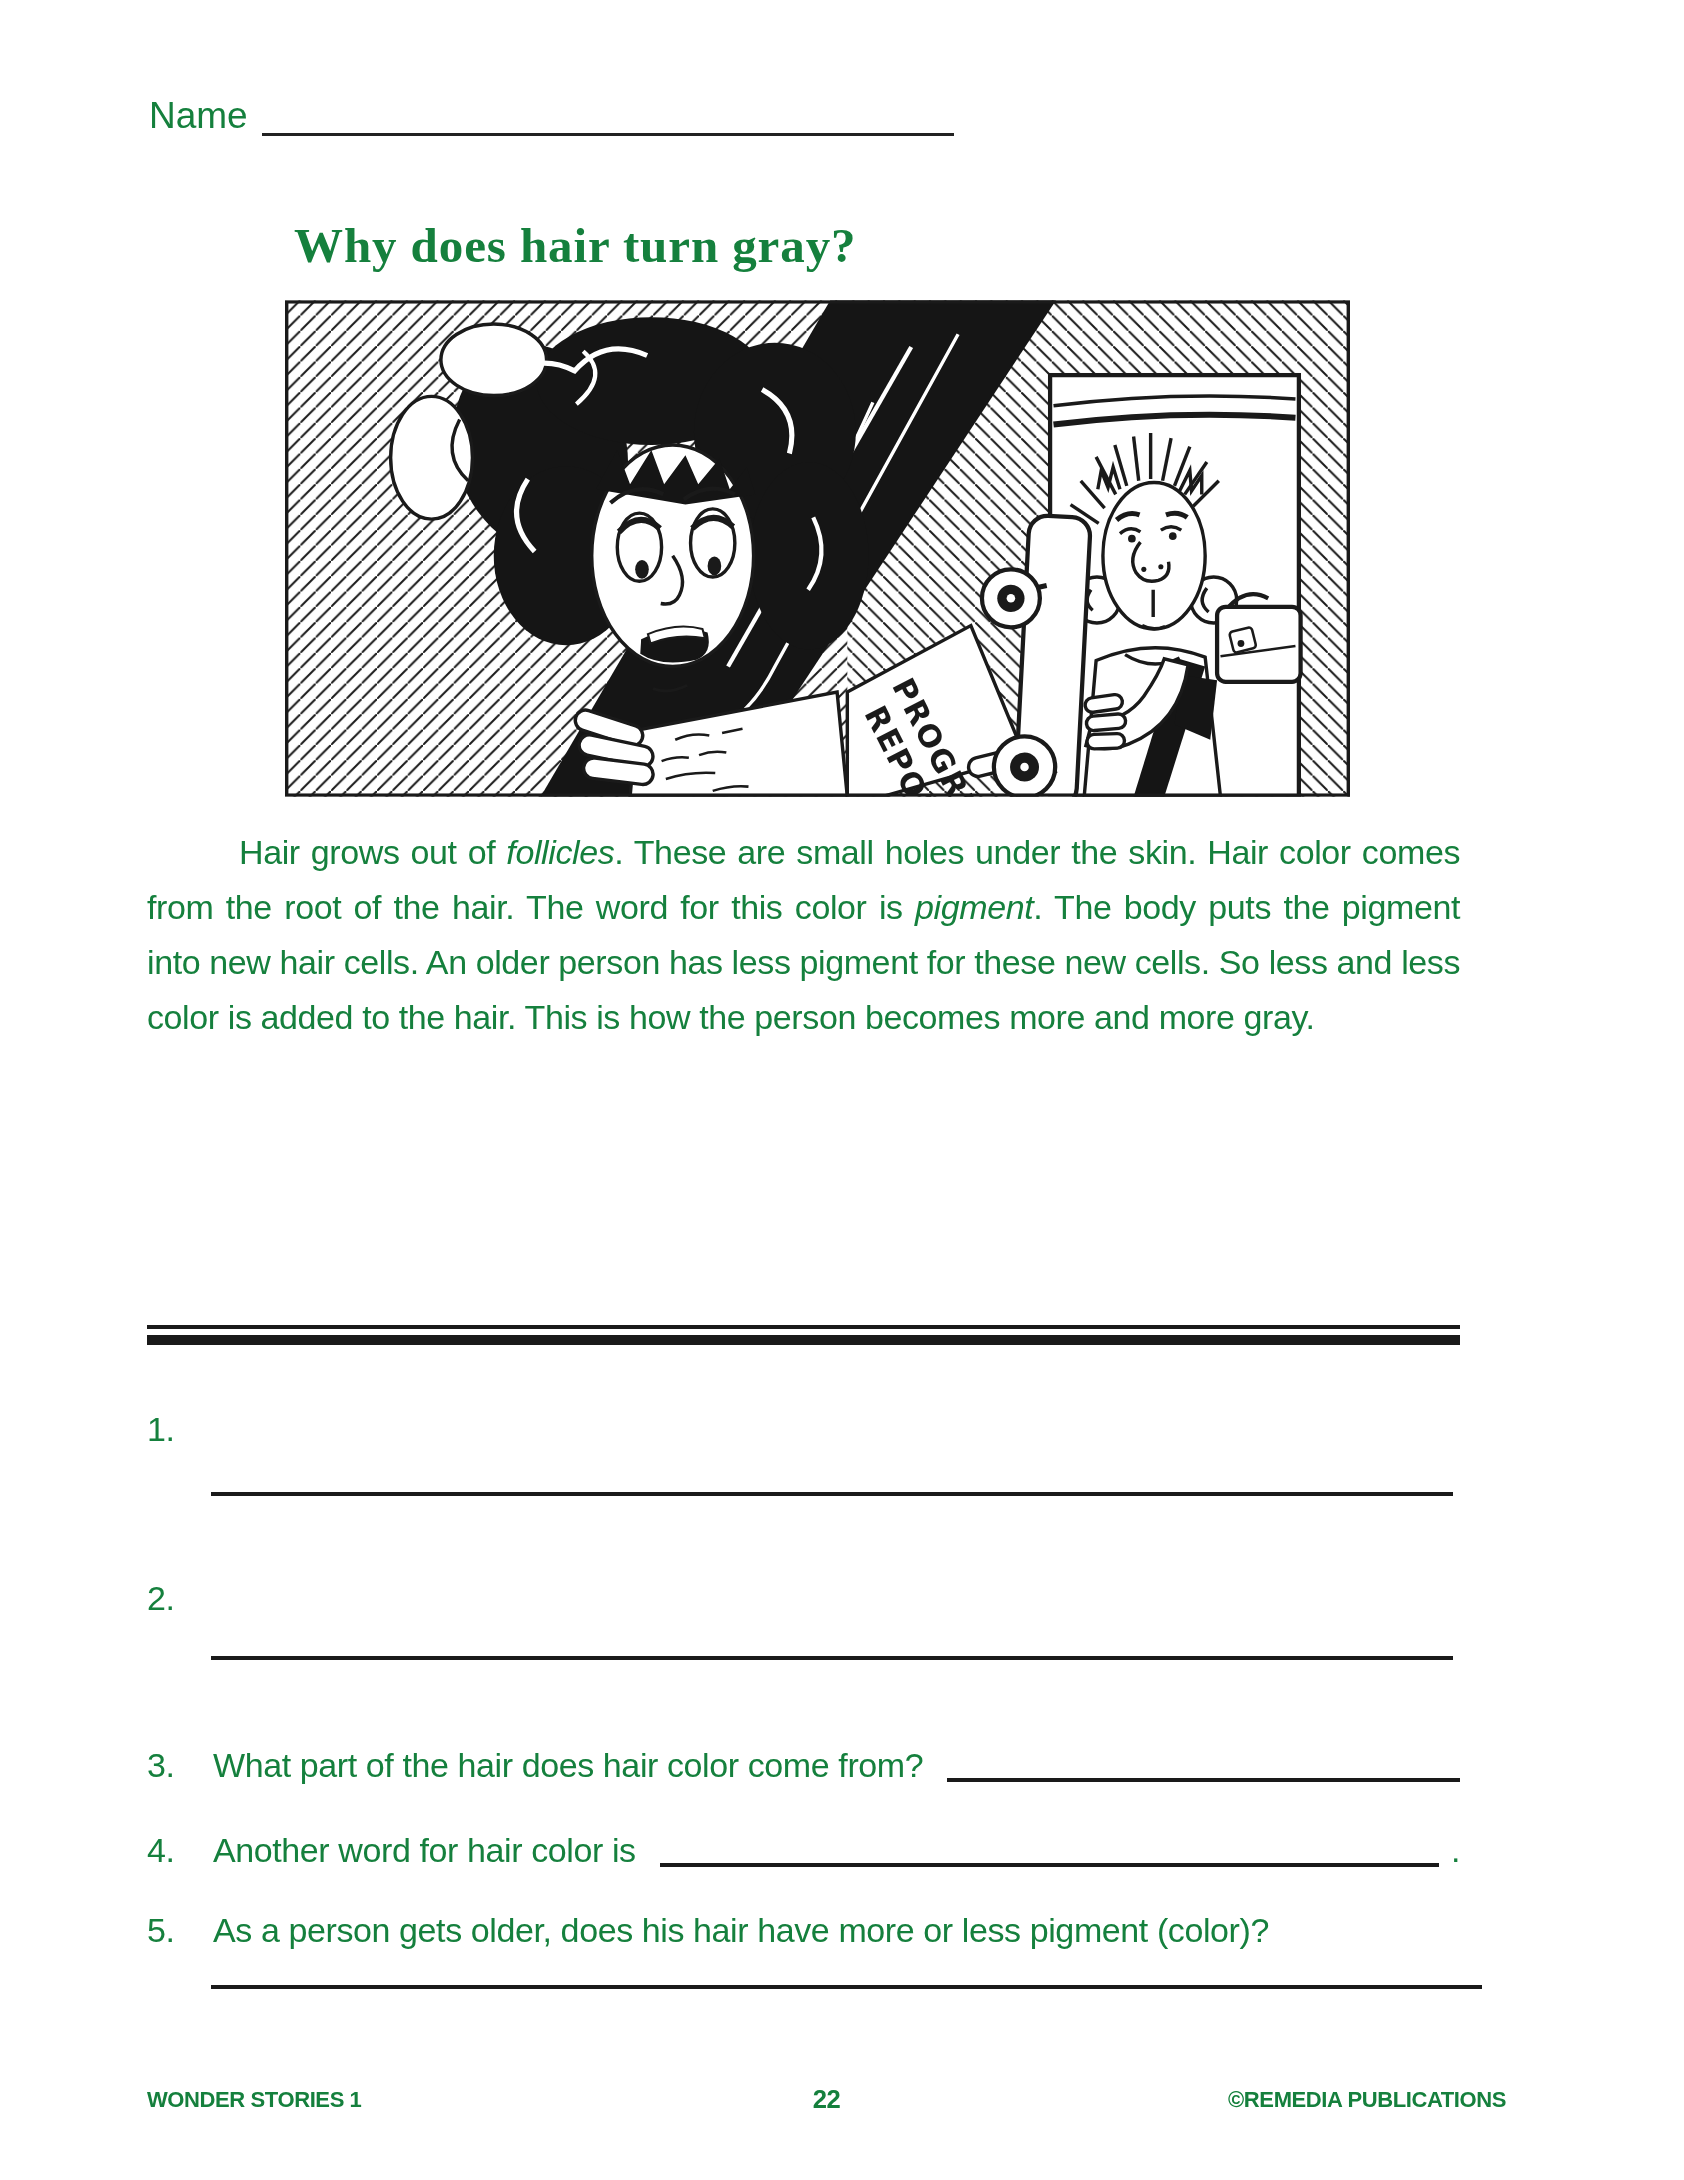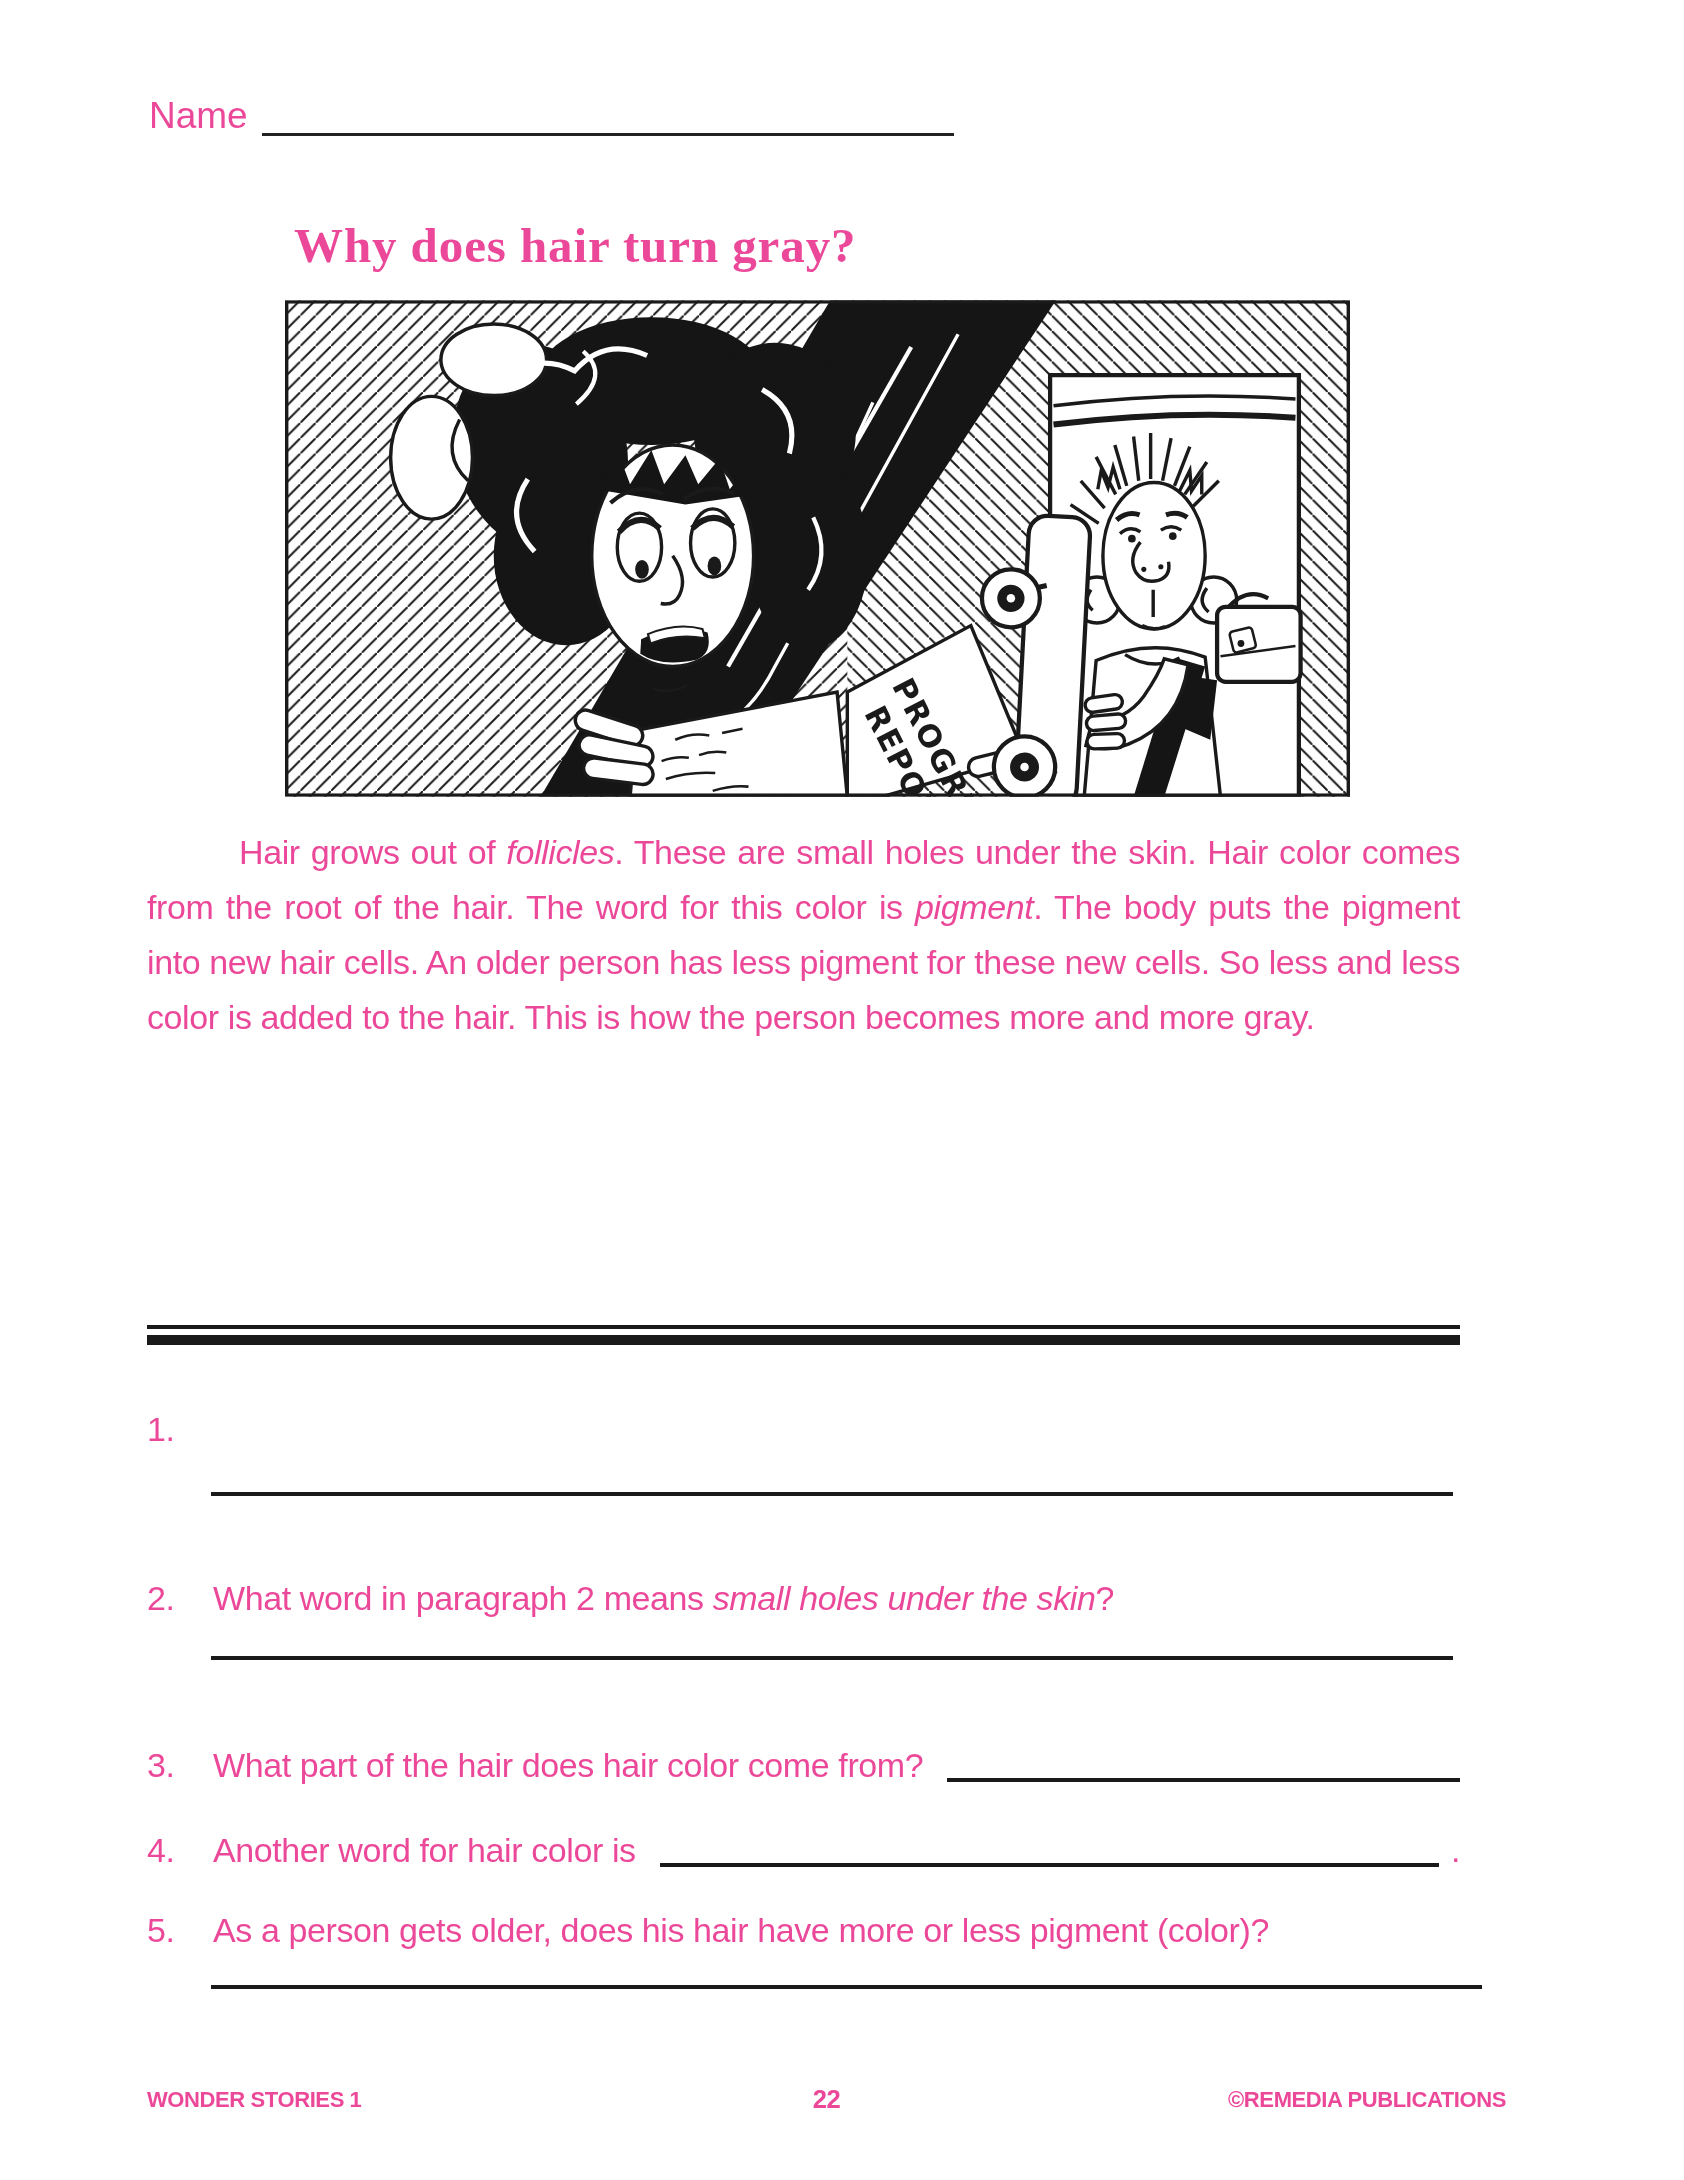--- a/index.html
+++ b/index.html
@@ -2,21 +2,21 @@
 <html style="font-size:13.6px"><head>
 <meta charset="utf-8">
 <style>
   html,body{margin:0;padding:0;background:#e8e8e8;}
   .page{
     position:relative;
     width:1685px;height:2181px;
     background:#ffffff;
     margin:0 auto;
     font-family:"Liberation Sans", sans-serif;
-    color:#ec4899;
+    color:#15803d;
     overflow:hidden;
   }
   
   .name-row{position:absolute;left:149px;top:95px;font-size:37px;letter-spacing:0px;}
   .name-line{position:absolute;left:262px;top:133px;width:692px;border-bottom:3.4px solid #222;}
   
   .title{
     position:absolute;left:294px;top:217px;
     font-family:Liberation Serif, serif;
     font-weight:bold;font-size:49px;letter-spacing:0.9px;white-space:nowrap;
@@ -261,21 +261,20 @@
     <div class="thick"></div>
   </div>
 
   <div class="q" id="q1">
     <span class="qnum">1.</span>
   </div>
   <div class="answer-line" id="a1"></div>
 
   <div class="q" id="q2">
     <span class="qnum">2.</span>
-    <span class="qtext"><span>What word in paragraph 2 means </span><i>small holes under the skin</i><span>?</span></span>
   </div>
   <div class="answer-line" id="a2"></div>
 
   <div class="q" id="q3">
     <span class="qnum">3.</span>
     <span class="qtext">What part of the hair does hair color come from?</span>
     <span class="blank"></span>
   </div>
 
   <div class="q" id="q4">

